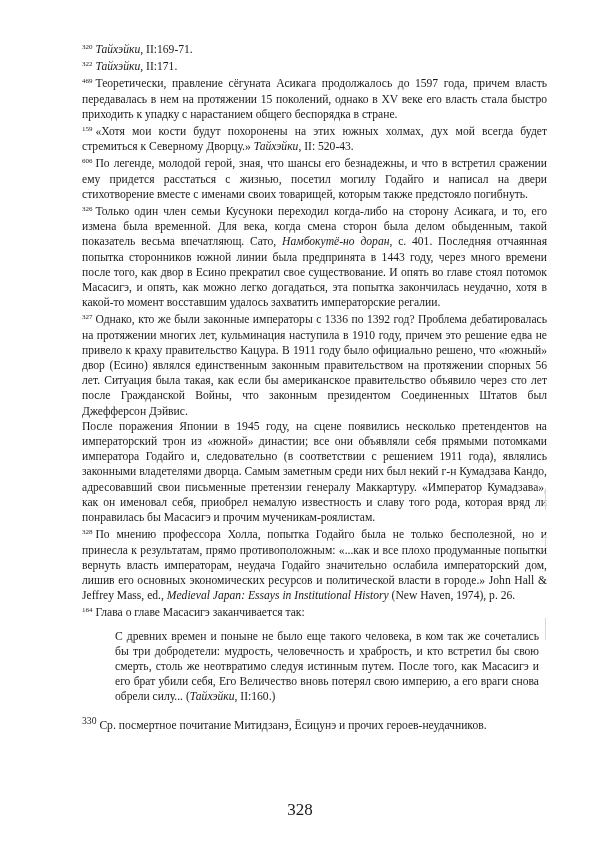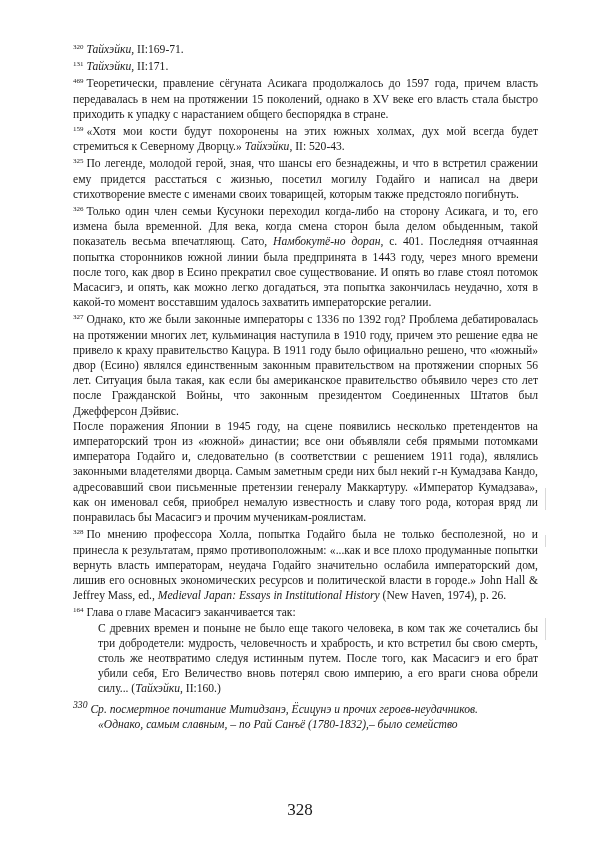--- a/index.html
+++ b/index.html
@@ -1,41 +1,41 @@
 <!DOCTYPE html>
 <html><head>
 <meta charset="utf-8">
 <style>
   html, body { margin:0; padding:0; background:#ffffff; }
   body { width:600px; height:850px; position:relative; overflow:hidden;
     font-family:"Liberation Serif","DejaVu Serif",serif; color:#1a1a1a; }
-  .page { position:absolute; left:73px; top:40px; width:465px; font-size:11.6px; line-height:15.2px; text-align:justify; }
+  .page { position:absolute; left:82px; top:40px; width:465px; font-size:11.6px; line-height:15.2px; text-align:justify; }
   .note { margin:0; }
   .note sup { font-size:7px; vertical-align:4px; margin-right:3px; }
-  .quote { padding-left:25px; margin:0; }
-  .hang { padding-left:25px; text-indent:-25px; margin:0;font-style:italic; }
+  .quote { padding-left:25px; margin:8px; }
+  .hang { padding-left:25px; text-indent:-25px; margin:0; }
   i { font-style:italic; }
   .pagenum { position:absolute; left:0; width:600px; top:800px; text-align:center; font-size:17px; }
   .margin-mark { position:absolute; left:545px; width:1px; background:#d8d8d8; }
 </style>
 </head>
 <body>
 
 <div class="page">
   <p class="note"><sup>320</sup><i>Тайхэйки</i><span>, II:169-71.</span></p>
-  <p class="note"><sup>131</sup><i>Тайхэйки</i><span>, II:171.</span></p>
+  <p class="note"><sup>322</sup><i>Тайхэйки</i><span>, II:171.</span></p>
   <p class="note"><sup>469</sup><span>Теоретически, правление сёгуната Асикага продолжалось до 1597 года, причем власть передавалась в нем на протяжении 15 поколений, однако в XV веке его власть стала быстро приходить к упадку с нарастанием общего беспорядка в стране.</span></p>
   <p class="note"><sup>159</sup><span>«Хотя мои кости будут похоронены на этих южных холмах, дух мой всегда будет стремиться к Северному Дворцу.»</span> <i>Тайхэйки</i><span>, II: 520-43.</span></p>
-  <p class="note"><sup>325</sup><span>По легенде, молодой герой, зная, что шансы его безнадежны, и что в встретил сражении ему придется расстаться с жизнью, посетил могилу Годайго и написал на двери стихотворение вместе с именами своих товарищей, которым также предстояло погибнуть.</span></p>
+  <p class="note"><sup>606</sup><span>По легенде, молодой герой, зная, что шансы его безнадежны, и что в встретил сражении ему придется расстаться с жизнью, посетил могилу Годайго и написал на двери стихотворение вместе с именами своих товарищей, которым также предстояло погибнуть.</span></p>
   <p class="note"><sup>326</sup><span>Только один член семьи Кусуноки переходил когда-либо на сторону Асикага, и то, его измена была временной. Для века, когда смена сторон была делом обыденным, такой показатель весьма впечатляющ. Сато,</span> <i>Намбокутё-но доран</i><span>, с. 401. Последняя отчаянная попытка сторонников южной линии была предпринята в 1443 году, через много времени после того, как двор в Есино прекратил свое существование. И опять во главе стоял потомок Масасигэ, и опять, как можно легко догадаться, эта попытка закончилась неудачно, хотя в какой-то момент восставшим удалось захватить императорские регалии.</span></p>
   <p class="note"><sup>327</sup><span>Однако, кто же были законные императоры с 1336 по 1392 год? Проблема дебатировалась на протяжении многих лет, кульминация наступила в 1910 году, причем это решение едва не привело к краху правительство Кацура. В 1911 году было официально решено, что «южный» двор (Есино) являлся единственным законным правительством на протяжении спорных 56 лет. Ситуация была такая, как если бы американское правительство объявило через сто лет после Гражданской Войны, что законным президентом Соединенных Штатов был Джефферсон Дэйвис.</span></p>
   <p class="note"><span>После поражения Японии в 1945 году, на сцене появились несколько претендентов на императорский трон из «южной» династии; все они объявляли себя прямыми потомками императора Годайго и, следовательно (в соответствии с решением 1911 года), являлись законными владетелями дворца. Самым заметным среди них был некий г-н Кумадзава Кандо, адресовавший свои письменные претензии генералу Маккартуру. «Император Кумадзава», как он именовал себя, приобрел немалую известность и славу того рода, которая вряд ли понравилась бы Масасигэ и прочим мученикам-роялистам.</span></p>
   <p class="note"><sup>328</sup><span>По мнению профессора Холла, попытка Годайго была не только бесполезной, но и принесла к результатам, прямо противоположным: «...как и все плохо продуманные попытки вернуть власть императорам, неудача Годайго значительно ослабила императорский дом, лишив его основных экономических ресурсов и политической власти в городе.» John Hall &amp; Jeffrey Mass, ed.,</span> <i>Medieval Japan: Essays in Institutional History</i><span> (New Haven, 1974), p. 26.</span></p>
   <p class="note"><sup>164</sup><span>Глава о главе Масасигэ заканчивается так:</span></p>
   <p class="quote"><span>С древних времен и поныне не было еще такого человека, в ком так же сочетались бы три добродетели: мудрость, человечность и храбрость, и кто встретил бы свою смерть, столь же неотвратимо следуя истинным путем. После того, как Масасигэ и его брат убили себя, Его Величество вновь потерял свою империю, а его враги снова обрели силу... (</span><i>Тайхэйки</i><span>, II:160.)</span></p>
-  <p class="hang"><sup>330</sup> <span>Ср. посмертное почитание Митидзанэ, Ёсицунэ и прочих героев-неудачников.</span><br><span>«Однако, самым славным, – по Рай Санъё (1780-1832),– было семейство</span></p>
+  <p class="hang"><sup>330</sup> <span>Ср. посмертное почитание Митидзанэ, Ёсицунэ и прочих героев-неудачников.</span><br></p>
 </div>
 
 <div class="margin-mark" style="top:488px;height:22px;"></div>
 <div class="margin-mark" style="top:535px;height:12px;"></div>
 <div class="margin-mark" style="top:618px;height:22px;"></div>
 
 <div class="pagenum">328</div>
 
 </body></html>

